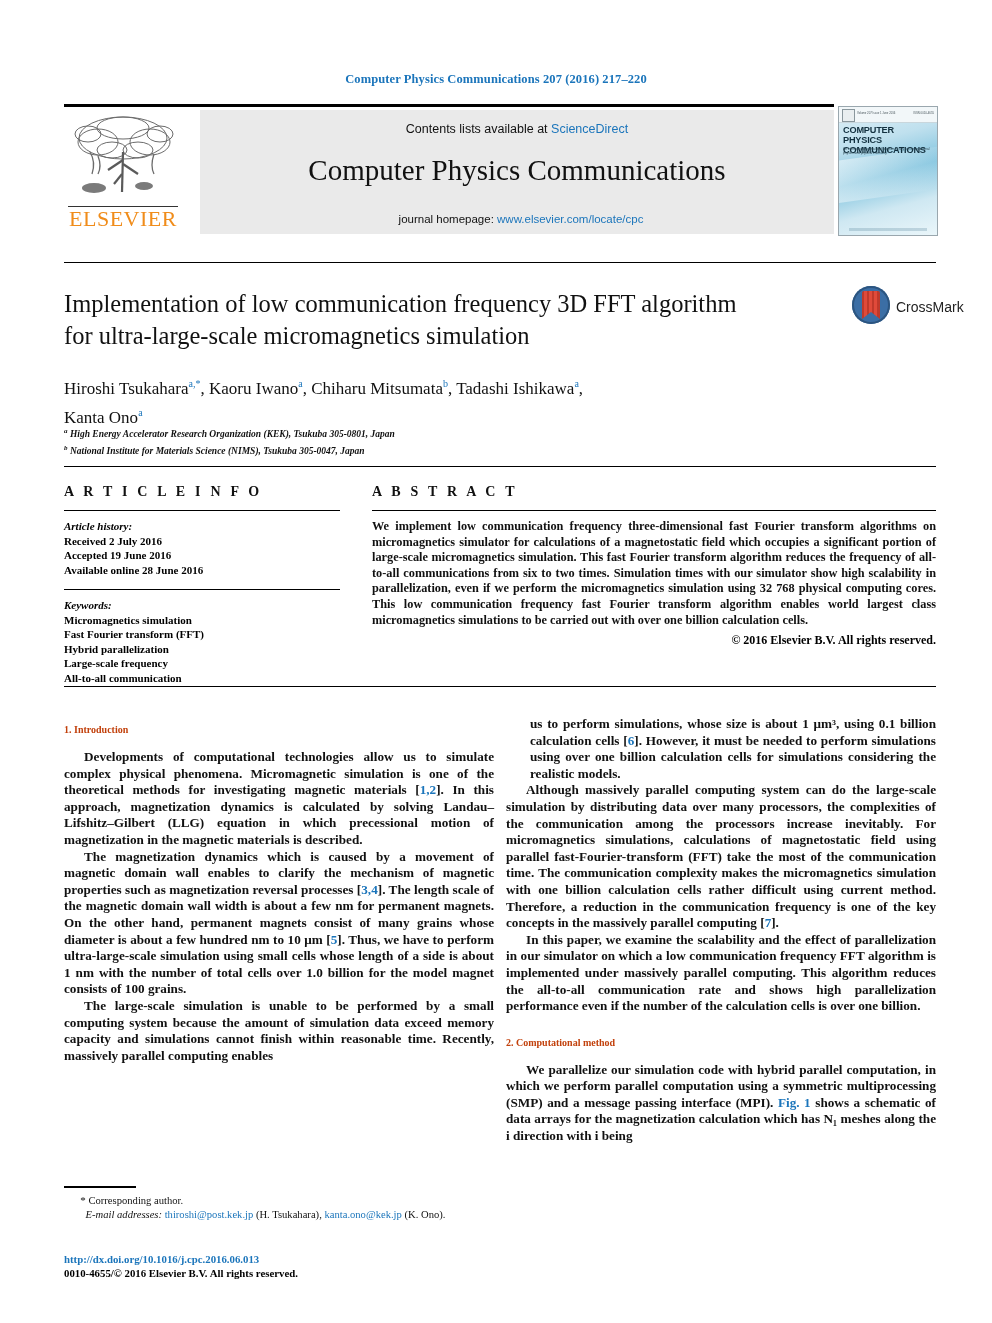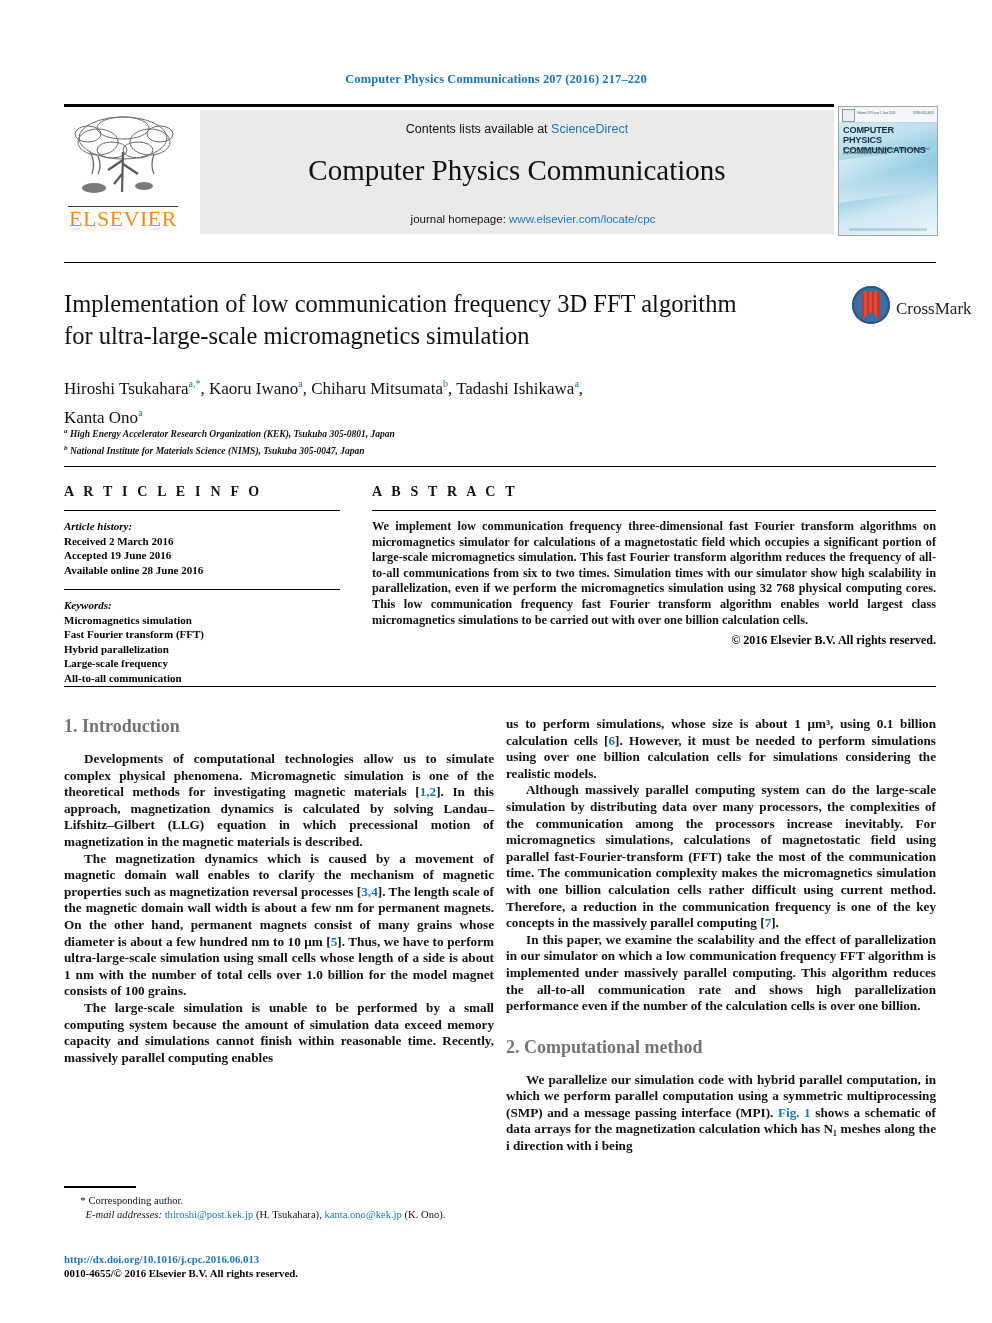--- a/index.html
+++ b/index.html
@@ -111,21 +111,21 @@
     left: 0;
     width: 634px;
     text-align: center;
     font-family: "Liberation Serif", serif;
     font-size: 29px;
     color: #111;
   }
   .homepage-line {
     position: absolute;
     bottom: 9px;
-    left: 16px;
+    left: 4px;
     width: 634px;
     text-align: center;
     font-family: "Liberation Sans", sans-serif;
     font-size: 11.5px;
     color: #111;
   }
   .homepage-line .url {
     color: #1b75bb;
   }
 
@@ -248,22 +248,22 @@
     bottom: 5px; left: 10px;
     width: 0; height: 0;
     border-left: 9px solid transparent;
     border-right: 9px solid transparent;
     border-bottom: 7px solid #3b6ea5;
   }
   .crossmark-label {
     position: absolute;
     top: 13px;
     left: 44px;
-    font-family: Liberation Serif, serif;
-    font-size: 17px;
+    font-family: Liberation Sans, sans-serif;
+    font-size: 14px;
     color: #222;
     text-align: right;
   }
 
   .authors {
     position: absolute;
     top: 372px;
     left: 64px;
     width: 820px;
     font-family: "Liberation Serif", serif;
@@ -367,36 +367,36 @@
     width: 430px;
   }
   .col-right {
     position: absolute;
     top: 716px;
     left: 506px;
     width: 430px;
   }
   h2.sec {
     font-family: "Liberation Serif", serif;
-    font-size: 18px;
-    font-weight: bold;
-    margin: 0 0 14px 0;
-    color: #737373;
+    font-size: 10px;
+    font-weight: bold;
+    margin: 8px 0 14px 0;
+    color: #c2410c;
   }
   h2.sec.spaced { margin-top: 22px; }
   p.body {
     margin: 0;
     font-size: 13.2px;
     line-height: 16.6px;
     text-align: justify;
     text-indent: 20px;
     color: #111;
     font-weight: bold;
   }
-  p.body.cont { text-indent: 0; }
+  p.body.cont { text-indent: 0; margin-left: 24px; }
   a.ref, .ref {
     color: #1b75bb;
     text-decoration: none;
   }
 
   
   .footnote-rule {
     position: absolute;
     top: 1186px;
     left: 64px;
@@ -530,21 +530,21 @@
       <span>National Institute for Materials Science (NIMS), Tsukuba 305-0047, Japan</span>
     </div>
   </div>
 
   <div class="band-rule-top"></div>
 
   <div class="info-col">
     <div class="section-caps">A R T I C L E   I N F O</div>
     <div class="thin-rule"></div>
     <div class="info-head">Article history:</div>
-    <div class="info-line">Received 2 March 2016</div>
+    <div class="info-line">Received 2 July 2016</div>
     <div class="info-line">Accepted 19 June 2016</div>
     <div class="info-line">Available online 28 June 2016</div>
     <div class="info-gap"></div>
     <div class="thin-rule"></div>
     <div class="info-head">Keywords:</div>
     <div class="info-line">Micromagnetics simulation</div>
     <div class="info-line">Fast Fourier transform (FFT)</div>
     <div class="info-line">Hybrid parallelization</div>
     <div class="info-line">Large-scale frequency</div>
     <div class="info-line">All-to-all communication</div>

